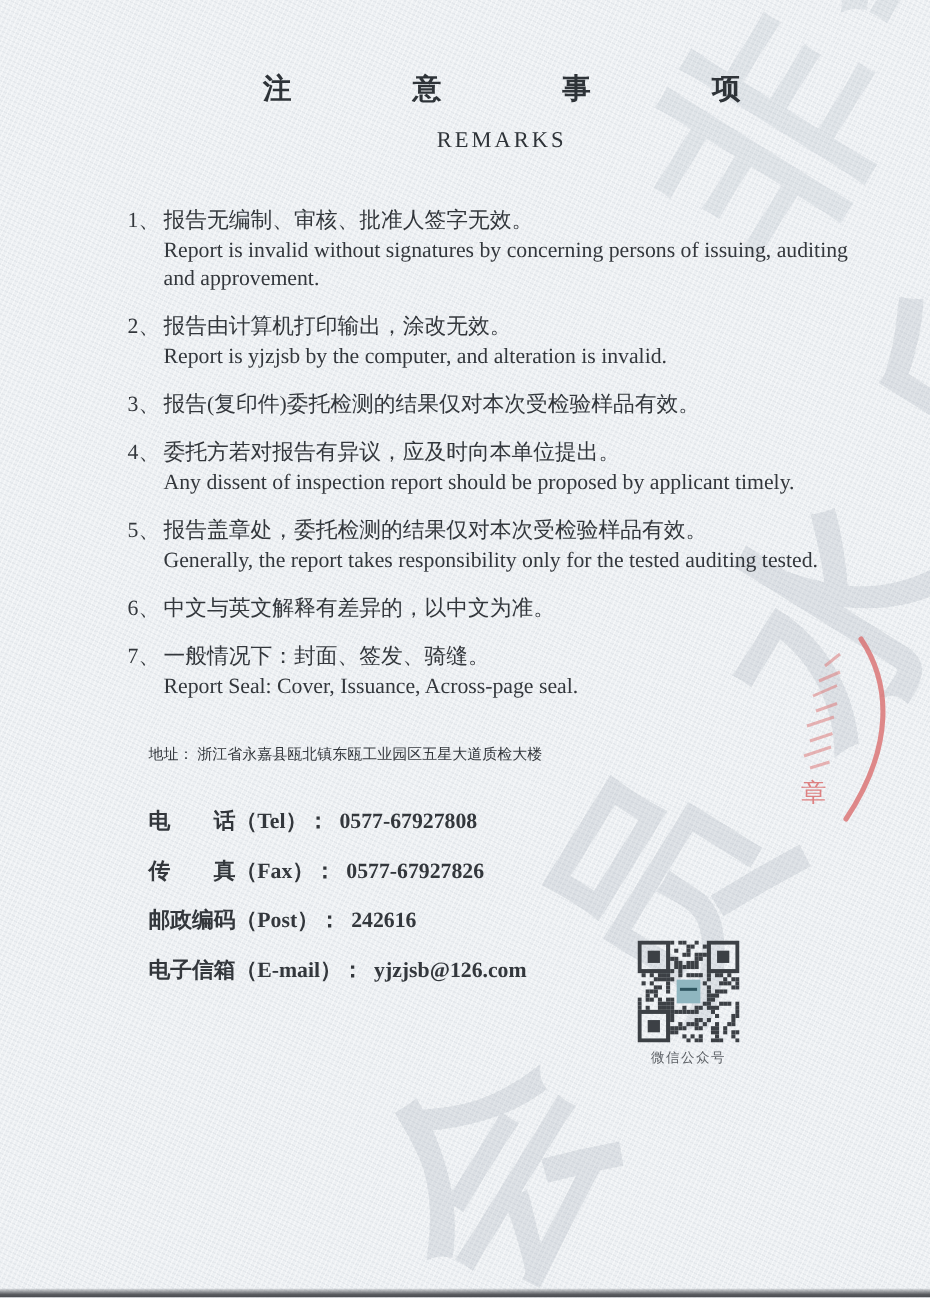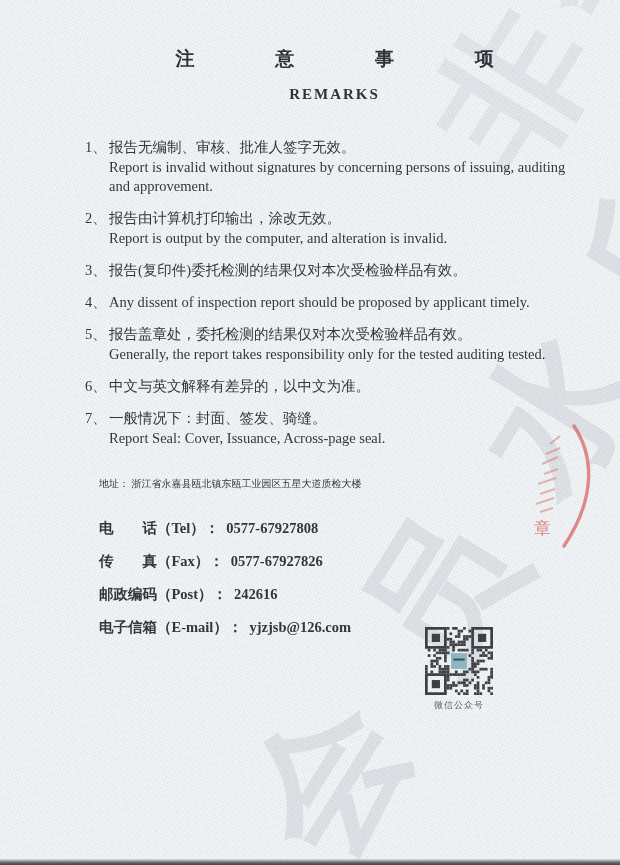--- a/index.html
+++ b/index.html
@@ -30,21 +30,21 @@
   .wm-b{left:390px;top:100px;font-size:150px;letter-spacing:20px;transform:rotate(-58deg);color:rgba(125,136,152,0.13);}
   
   .content{position:relative;z-index:2;padding:46px 36px 0 85px;}
   .title-cn{
     margin:0;text-align:center;
     font-size:19px;font-weight:bold;color:#2e3338;
     letter-spacing:38px;margin-right:-38px;
   }
   .title-en{
     margin:14px 0 0 0;text-align:center;
-    font-size:15px;font-weight:bold;letter-spacing:2px;color:#2e3338;
+    font-size:15px;font-weight:normal;letter-spacing:2px;color:#2e3338;
   }
   .items{margin-top:34px;}
   .item{
     display:grid;grid-template-columns:24px 1fr;
     margin-bottom:12px;
     font-size:14.5px;
   }
   .item .num{line-height:20px;}
   .item .cn{line-height:20px;}
   .item .en{grid-column:2;line-height:19px;margin-top:1px;}
@@ -82,28 +82,29 @@
 
     <div class="items">
       <div class="item">
         <span class="num">1、</span>
         <span class="cn">报告无编制、审核、批准人签字无效。</span>
         <span class="en">Report is invalid without signatures by concerning persons of issuing, auditing and approvement.</span>
       </div>
       <div class="item">
         <span class="num">2、</span>
         <span class="cn">报告由计算机打印输出，涂改无效。</span>
-        <span class="en">Report is output by the computer, and alteration is invalid.</span>
+        <span class="en">Report is yjzjsb by the computer, and alteration is invalid.</span>
       </div>
       <div class="item">
         <span class="num">3、</span>
         <span class="cn">报告(复印件)委托检测的结果仅对本次受检验样品有效。</span>
       </div>
       <div class="item">
         <span class="num">4、</span>
+        <span class="cn">委托方若对报告有异议，应及时向本单位提出。</span>
         <span class="en">Any dissent of inspection report should be proposed by applicant timely.</span>
       </div>
       <div class="item">
         <span class="num">5、</span>
         <span class="cn">报告盖章处，委托检测的结果仅对本次受检验样品有效。</span>
         <span class="en">Generally, the report takes responsibility only for the tested auditing tested.</span>
       </div>
       <div class="item">
         <span class="num">6、</span>
         <span class="cn">中文与英文解释有差异的，以中文为准。</span>

